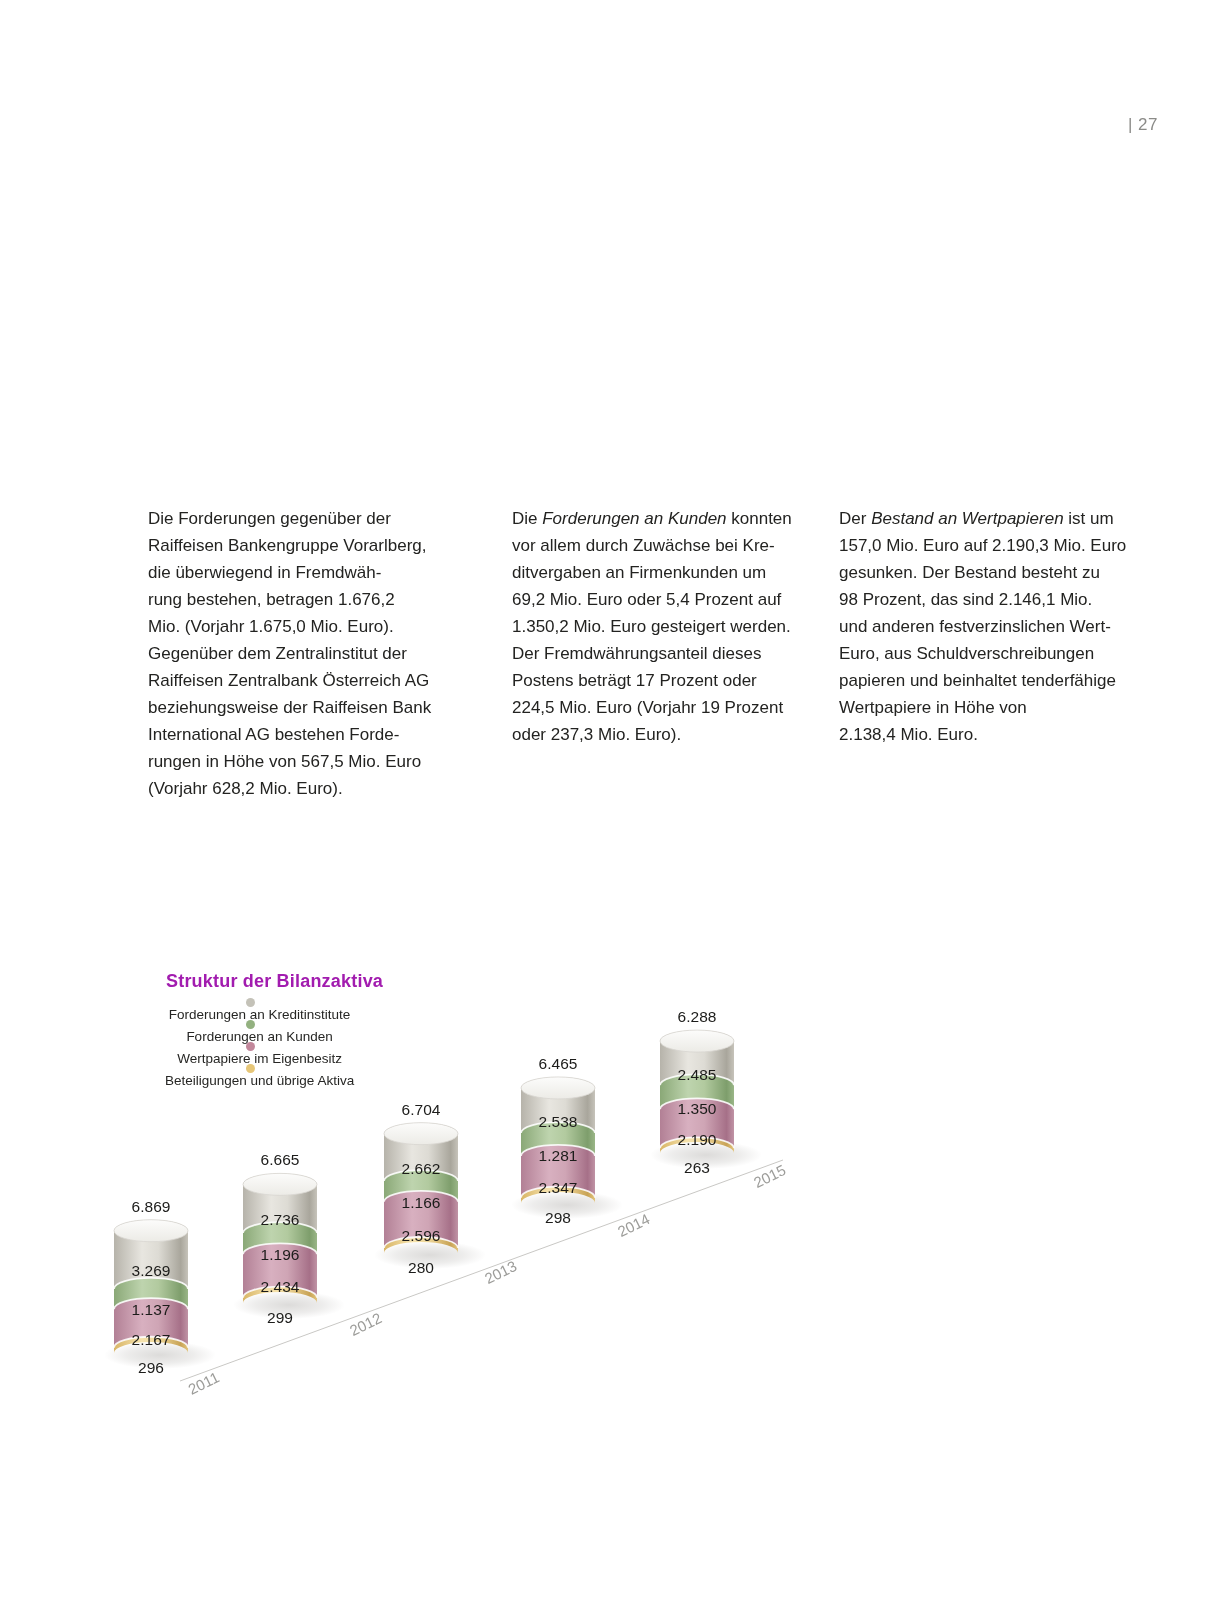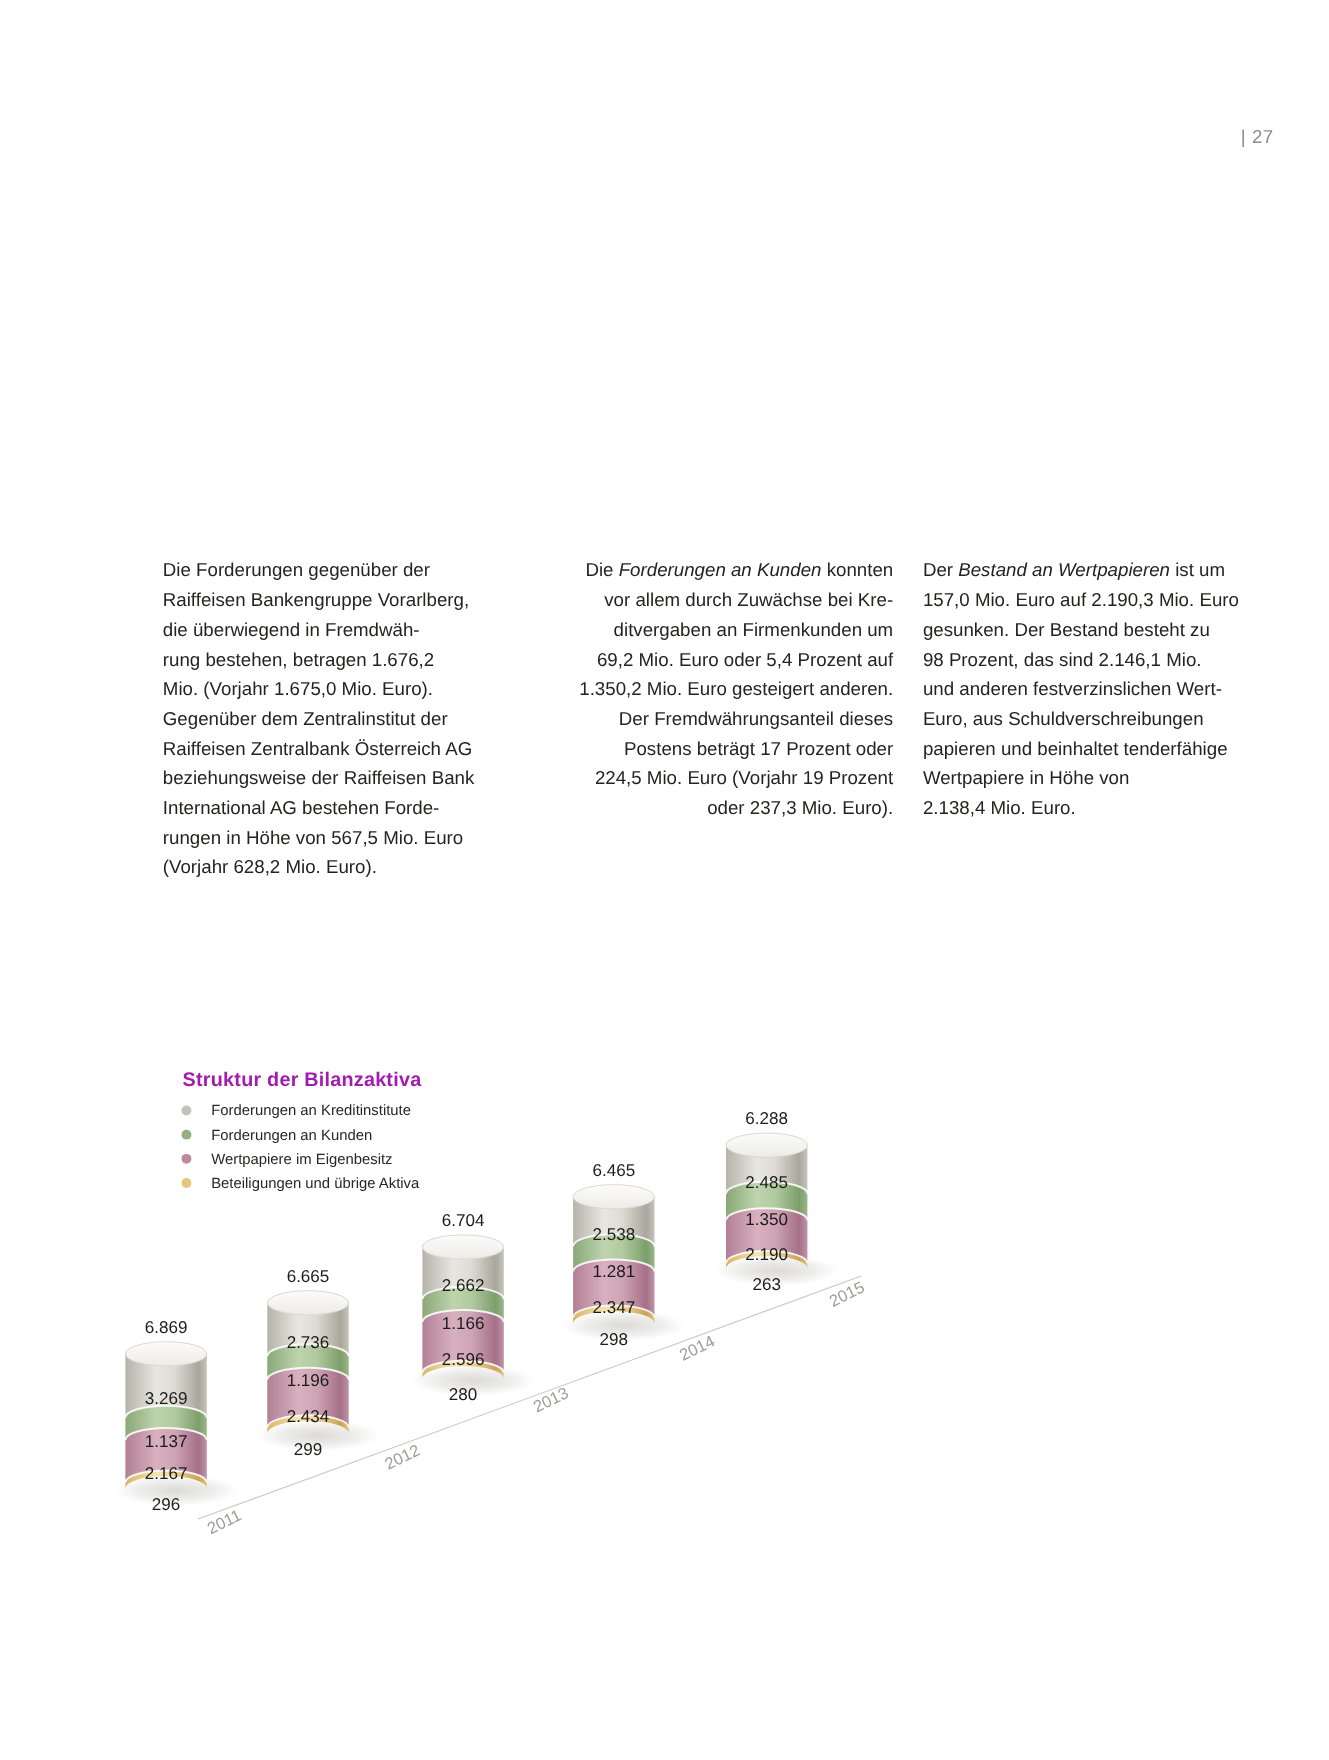--- a/index.html
+++ b/index.html
@@ -11,28 +11,28 @@
   .page-number{
     position:absolute;top:115px;left:990px;width:120px;text-align:right;
     font-size:17px;color:#8b8b88;letter-spacing:.5px;
   }
   .col{
     position:absolute;top:505px;font-size:17px;line-height:27px;color:#232321;
   }
   .col .tline{white-space:nowrap;}
   .col em{font-style:italic;}
   .col1{left:100px;width:320px;}
-  .col2{left:444px;width:320px;text-align:right;}
+  .col2{left:464px;width:320px;}
   .col3{left:791px;width:330px;}
   .chart-title{
     position:absolute;left:118px;top:971px;font-size:18px;font-weight:bold;
     color:#a21caf;letter-spacing:.2px;
   }
   .legend{position:absolute;left:117px;top:998px;}
-  .legend-row{display:flex;align-items:center;height:22px;}
+  .legend-row{display:flex;align-items:center;height:22px;flex-direction:column;}
   .legend-dot{
     width:9px;height:9px;border-radius:50%;margin-right:18px;flex:0 0 auto;
   }
   .legend-label{font-size:13.5px;color:#262624;}
   #chart{position:absolute;left:0;top:1000px;}
   .vallbl{font-family:"Liberation Sans",sans-serif;font-size:15.5px;fill:#1c1c1a;}
   .yearlbl{font-family:"Liberation Sans",sans-serif;font-size:15px;fill:#9c9c99;}
 </style>
 </head>
 <body>
@@ -52,21 +52,21 @@
       <div class="tline">beziehungsweise der Raiffeisen Bank</div>
       <div class="tline">International AG bestehen Forde-</div>
       <div class="tline">rungen in Höhe von 567,5 Mio. Euro</div>
       <div class="tline">(Vorjahr 628,2 Mio. Euro).</div>
     </div>
   <div class="col col2">
       <div class="tline">Die <em>Forderungen an Kunden</em> konnten</div>
       <div class="tline">vor allem durch Zuwächse bei Kre-</div>
       <div class="tline">ditvergaben an Firmenkunden um</div>
       <div class="tline">69,2 Mio. Euro oder 5,4 Prozent auf</div>
-      <div class="tline">1.350,2 Mio. Euro gesteigert anderen.</div>
+      <div class="tline">1.350,2 Mio. Euro gesteigert werden.</div>
       <div class="tline">Der Fremdwährungsanteil dieses</div>
       <div class="tline">Postens beträgt 17 Prozent oder</div>
       <div class="tline">224,5 Mio. Euro (Vorjahr 19 Prozent</div>
       <div class="tline">oder 237,3 Mio. Euro).</div>
     </div>
   <div class="col col3">
       <div class="tline">Der <em>Bestand an Wertpapieren</em> ist um</div>
       <div class="tline">157,0 Mio. Euro auf 2.190,3 Mio. Euro</div>
       <div class="tline">gesunken. Der Bestand besteht zu</div>
       <div class="tline">98 Prozent, das sind 2.146,1 Mio.</div>

